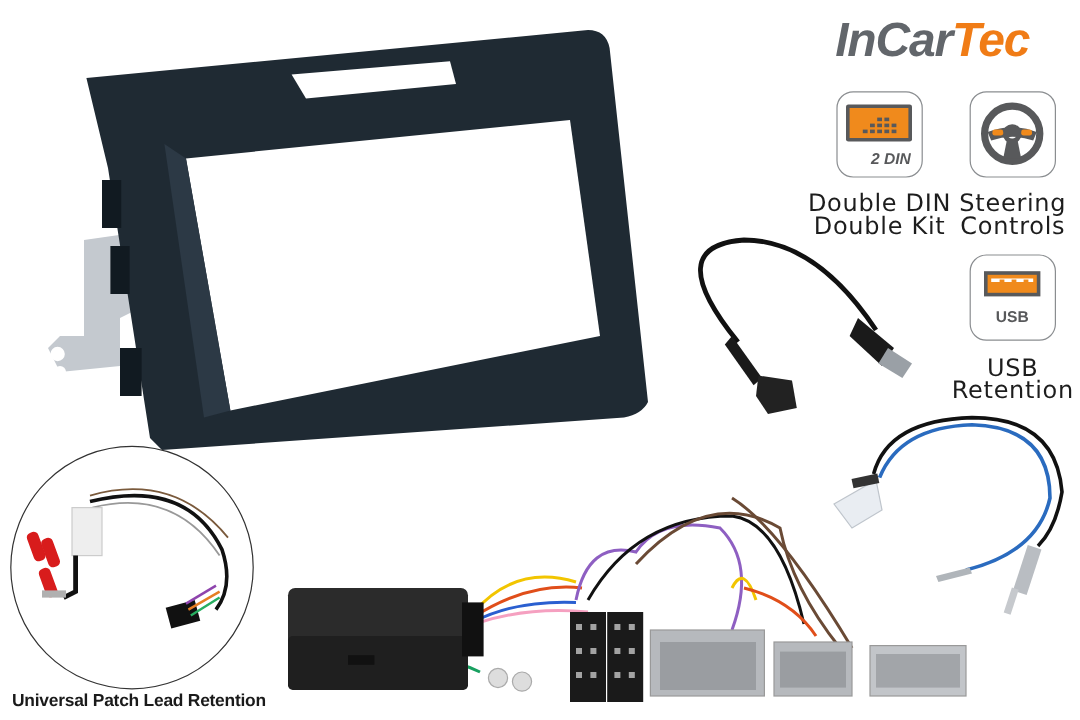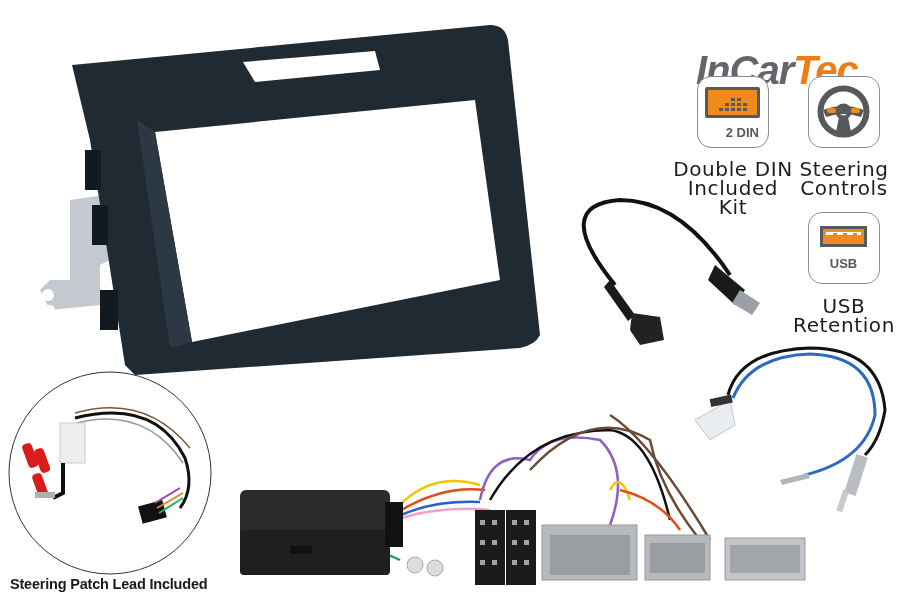--- a/index.html
+++ b/index.html
@@ -1,37 +1,37 @@
 <!DOCTYPE html>
 <html><head>
 <meta charset="utf-8">
 <style>
   html,body{margin:0;padding:0;background:#fff;}
   #stage{position:relative;width:900px;height:600px;overflow:hidden;background:#ffffff;font-family:"DejaVu Sans",sans-serif;}
   .abs{position:absolute;}
   
-  .logo{left:696px;top:10px;font-family:"Liberation Sans",sans-serif;font-weight:bold;font-style:italic;font-size:40px;letter-spacing:-1px;line-height:48px;margin-top:36px;}
+  .logo{left:696px;top:10px;font-family:"Liberation Sans",sans-serif;font-weight:bold;font-style:italic;font-size:40px;letter-spacing:-1px;line-height:48px;}
   .logo .a{color:#62666b;}
   .logo .b{color:#f07c16;}
   
   .badge{width:72px;height:72px;border:1.5px solid #8a8d90;border-radius:14px;background:#fff;box-sizing:border-box;}
   .flabel{width:120px;text-align:center;font-size:20px;line-height:19px;color:#1d1d1d;letter-spacing:0.6px;font-family:"DejaVu Sans",sans-serif;}
   .caption{left:10px;top:576px;font-family:"Liberation Sans",sans-serif;font-weight:bold;font-size:14.5px;color:#1a1a1a;letter-spacing:-0.2px;}
   svg{display:block;}
 </style>
 </head>
 <body>
 
 <div id="stage">
 
   <div class="abs logo">
     <span class="a">InCar</span><span class="b">Tec</span>
   </div>
 
-  <div class="abs badge" style="left:697px;top:76px;">
+  <div class="abs badge" style="left:697px;top:76px;font-style:italic;">
     <svg width="69" height="69" viewBox="0 0 69 69">
       <rect x="7" y="10" width="55" height="31" fill="#58595b" rx="2"></rect>
       <rect x="10" y="13" width="49" height="25" fill="#f08a1c"></rect>
       <g fill="#58595b">
         <rect x="21" y="31" width="4" height="3"></rect>
           <rect x="27" y="31" width="4" height="3"></rect>
           <rect x="33" y="31" width="4" height="3"></rect>
           <rect x="39" y="31" width="4" height="3"></rect>
           <rect x="45" y="31" width="4" height="3"></rect>
         <rect x="27" y="26" width="4" height="3"></rect>
@@ -39,21 +39,21 @@
           <rect x="39" y="26" width="4" height="3"></rect>
           <rect x="45" y="26" width="4" height="3"></rect>
         <rect x="33" y="21" width="4" height="3"></rect>
           <rect x="39" y="21" width="4" height="3"></rect>
       </g>
       <text x="61" y="60" text-anchor="end" font-family="Liberation Sans, sans-serif" font-weight="bold" font-size="13" fill="#58595b">2 DIN</text>
     </svg>
   </div>
   <div class="abs flabel" style="left:673px;top:160px;">
     <div>Double DIN</div>
-    <div>Included Kit</div>
+    <div>Double Kit</div>
   </div>
 
   <div class="abs badge" style="left:808px;top:76px;">
     <svg width="69" height="69" viewBox="0 0 69 69">
       <circle cx="34.5" cy="34.5" r="23" fill="none" stroke="#58595b" stroke-width="6"></circle>
       <circle cx="34.5" cy="34.5" r="6" fill="none" stroke="#58595b" stroke-width="4"></circle>
       <path d="M14 33 Q34.5 25 55 33 L52 40 Q34.5 34 17 40 Z" fill="#58595b"></path>
       <path d="M30 40 L27 55 L42 55 L39 40 Z" fill="#58595b"></path>
       <rect x="18" y="31" width="9" height="5" rx="2" fill="#f08a1c"></rect>
       <rect x="42" y="31" width="9" height="5" rx="2" fill="#f08a1c"></rect>
@@ -127,21 +127,21 @@
     <rect x="20" y="75" width="10" height="25" rx="4" fill="#d81c1c" transform="rotate(-20 25 87)"></rect>
     <rect x="32" y="80" width="10" height="25" rx="4" fill="#d81c1c" transform="rotate(-20 37 92)"></rect>
     <rect x="30" y="105" width="10" height="25" rx="4" fill="#d81c1c" transform="rotate(-20 35 117)"></rect>
     <path d="M58 95 L58 125 L48 130" fill="none" stroke="#111" stroke-width="4"></path>
     <rect x="30" y="124" width="20" height="6" fill="#b0b0b0"></rect>
     <rect x="135" y="135" width="25" height="18" fill="#111" transform="rotate(-15 147 144)"></rect>
     <path d="M150 135 L175 120" stroke="#8e44ad" stroke-width="2"></path>
     <path d="M152 140 L178 125" stroke="#e67e22" stroke-width="2"></path>
     <path d="M154 145 L178 130" stroke="#27ae60" stroke-width="2"></path>
   </svg>
-  <div class="abs caption">Steering Patch Lead Included</div>
+  <div class="abs caption">Universal Patch Lead Retention</div>
 
   <svg class="abs" style="left:230px;top:410px;" width="580" height="190" viewBox="0 0 580 190">
 
     <g fill="none" stroke-width="2.5">
       <path d="M165 100 Q200 60 250 75" stroke="#f2c500"></path>
       <path d="M165 104 Q210 75 255 80" stroke="#e04e1a"></path>
       <path d="M165 108 Q200 90 250 92" stroke="#2a5fd0"></path>
       <path d="M165 110 Q210 95 260 100" stroke="#f5a0c0"></path>
       <path d="M250 90 Q260 40 300 50 Q320 20 370 30 Q400 60 380 115" stroke="#8e5fc2"></path>
       <path d="M260 90 Q300 20 380 20 Q420 25 440 110" stroke="#111"></path>

